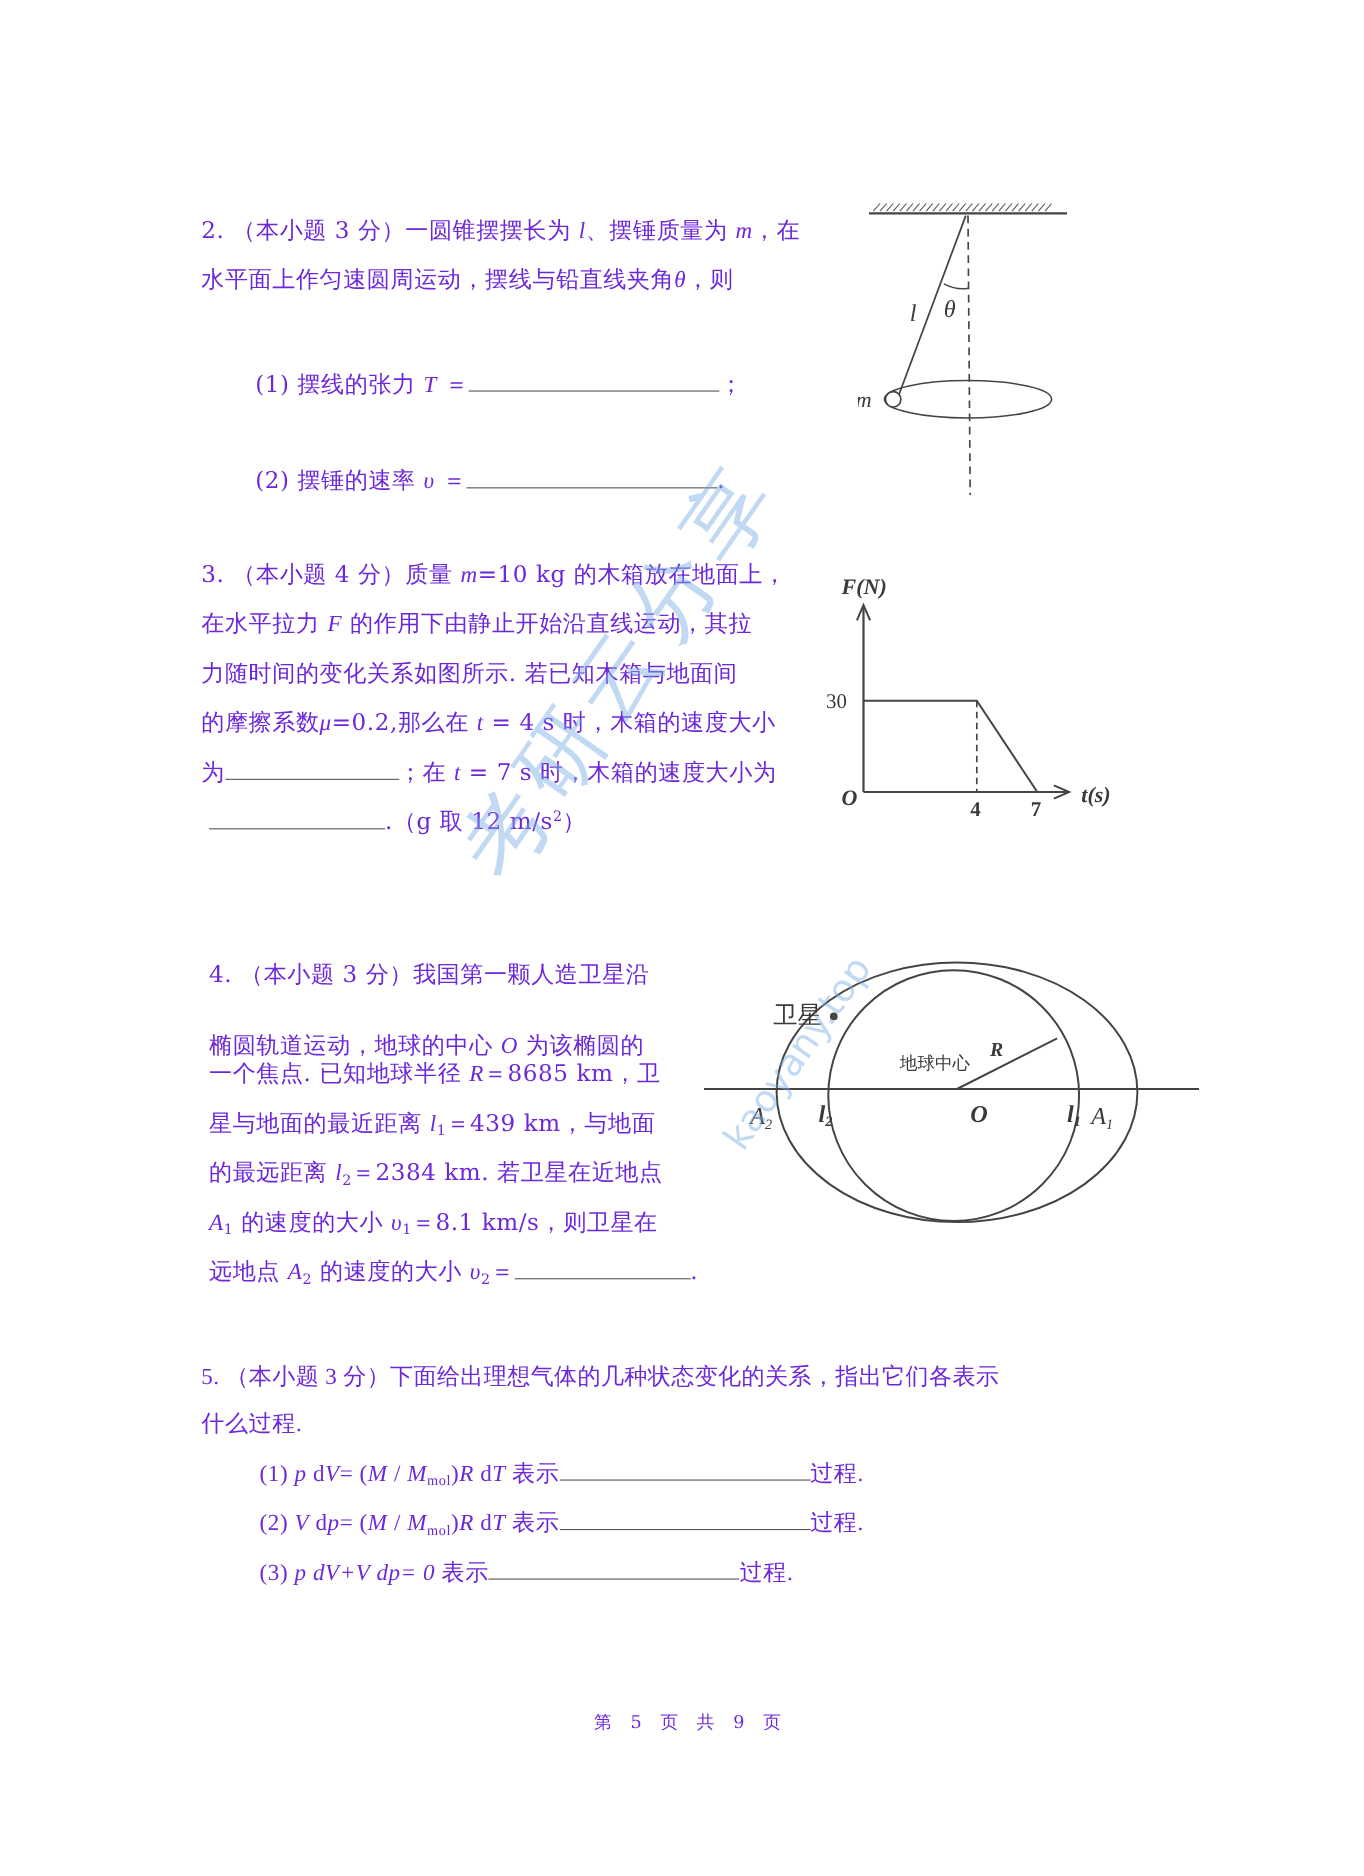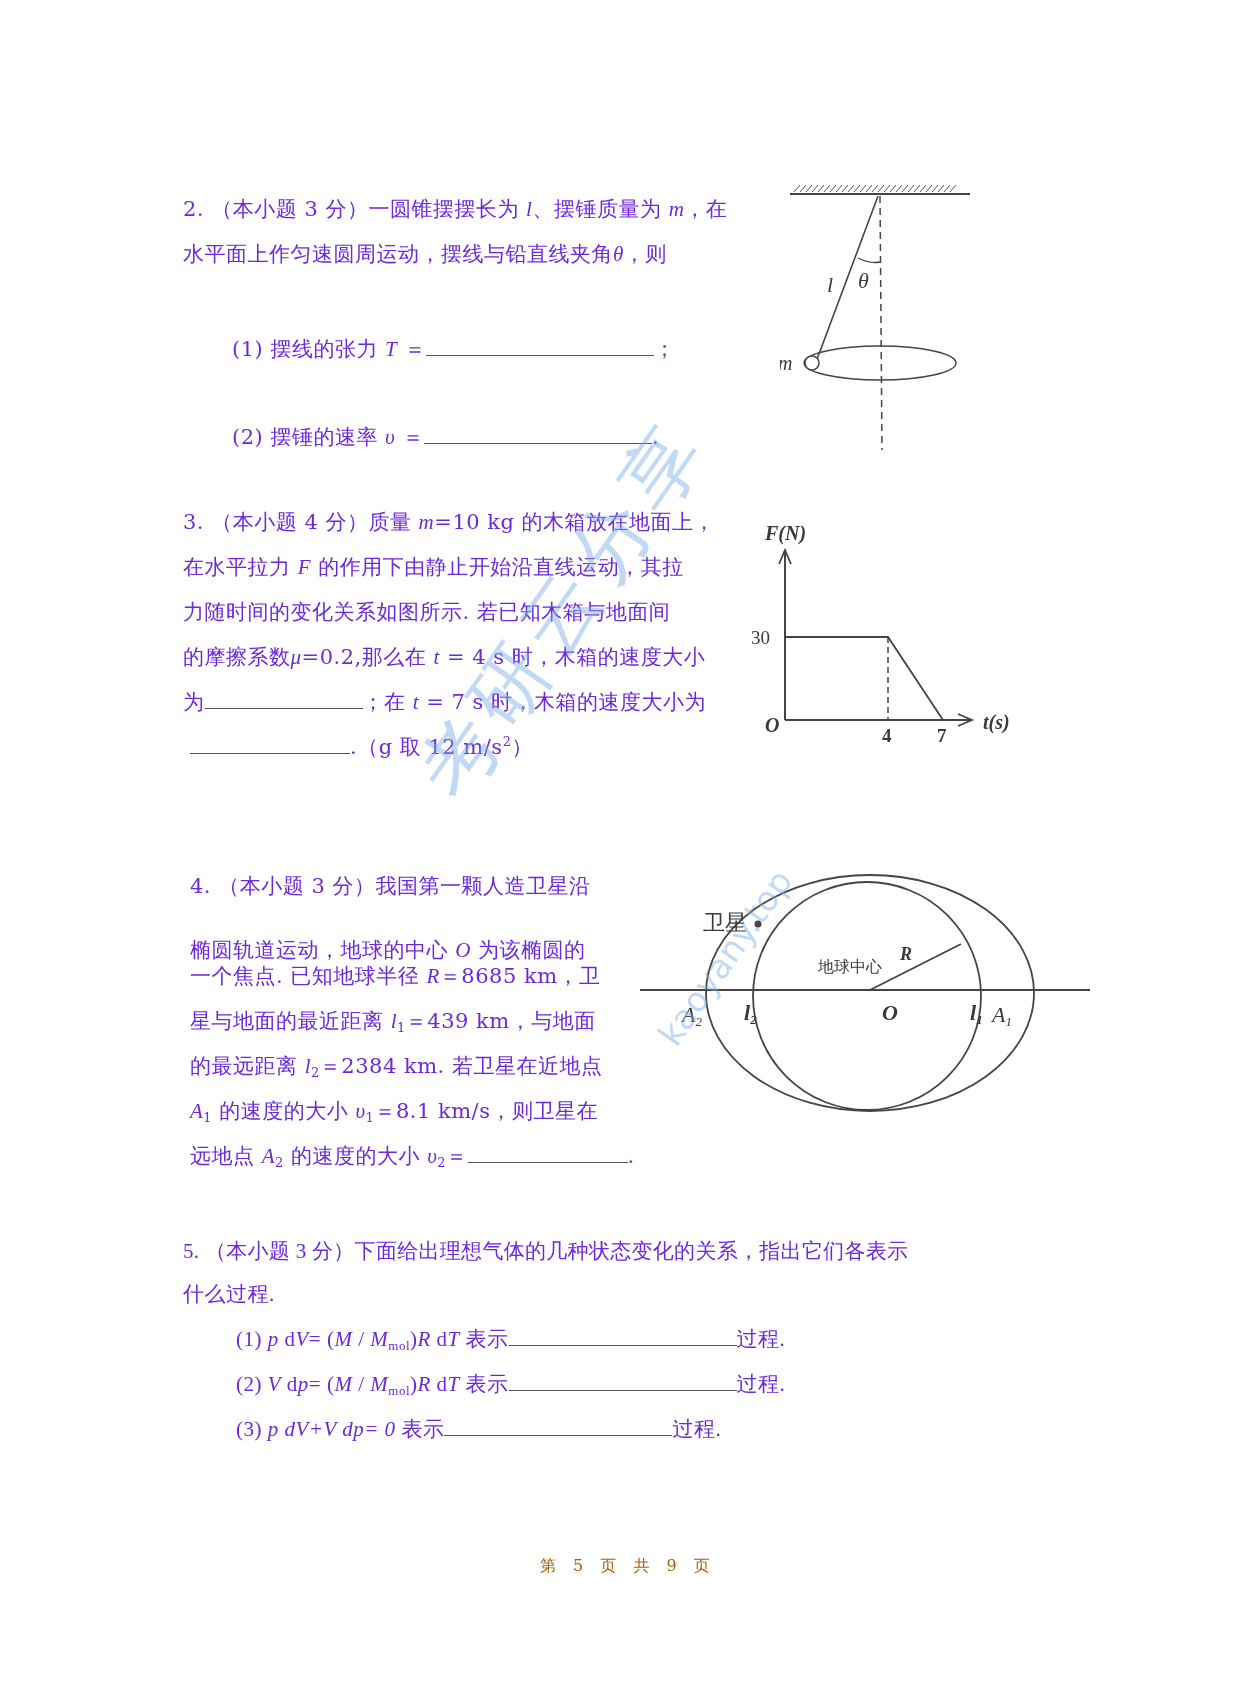--- a/index.html
+++ b/index.html
@@ -4,21 +4,21 @@
   <style>
     html, body { margin: 0; padding: 0; background: #ffffff; }
     body { width: 1240px; height: 1705px; position: relative; overflow: hidden;
       font-family: "DejaVu Serif", "Liberation Serif", serif; color: #3a3a3a; }
     .abs { position: absolute; }
     .line { position: absolute; font-size: 21px; line-height: 28px; white-space: nowrap; color: #6d28d9; letter-spacing: 0.5px; }
     .blank { display: inline-block; border-bottom: 1.3px solid #555; vertical-align: baseline; height: 18px; }
     i { font-style: italic; font-family: "Liberation Serif", serif; }
     sub { font-size: 13px; vertical-align: -4px; line-height: 0; }
     sup { font-size: 13px; vertical-align: 8px; line-height: 0; }
-    .footer { position: absolute; left: 540px; top: 1556px; font-size: 16px; color: #a16207; letter-spacing: 6px; }
+    .footer { position: absolute; left: 540px; top: 1556px; font-size: 16px; color: #6d28d9; letter-spacing: 6px; }
     svg text { font-family: "Liberation Serif", serif; fill: #3a3a3a; }
     .wm { position: absolute; color: rgba(120,170,230,0.45); font-family: "DejaVu Sans", sans-serif; pointer-events: none; }
   </style>
 </head>
 <body>
 
 <div class="line" style="left:183px; top:195px;">
   <span>2. （本小题 3 分）一圆锥摆摆长为 </span><i>l</i><span>、摆锤质量为 </span><i>m</i><span>，在</span>
 </div>
 <div class="line" style="left:183px; top:240px;">

